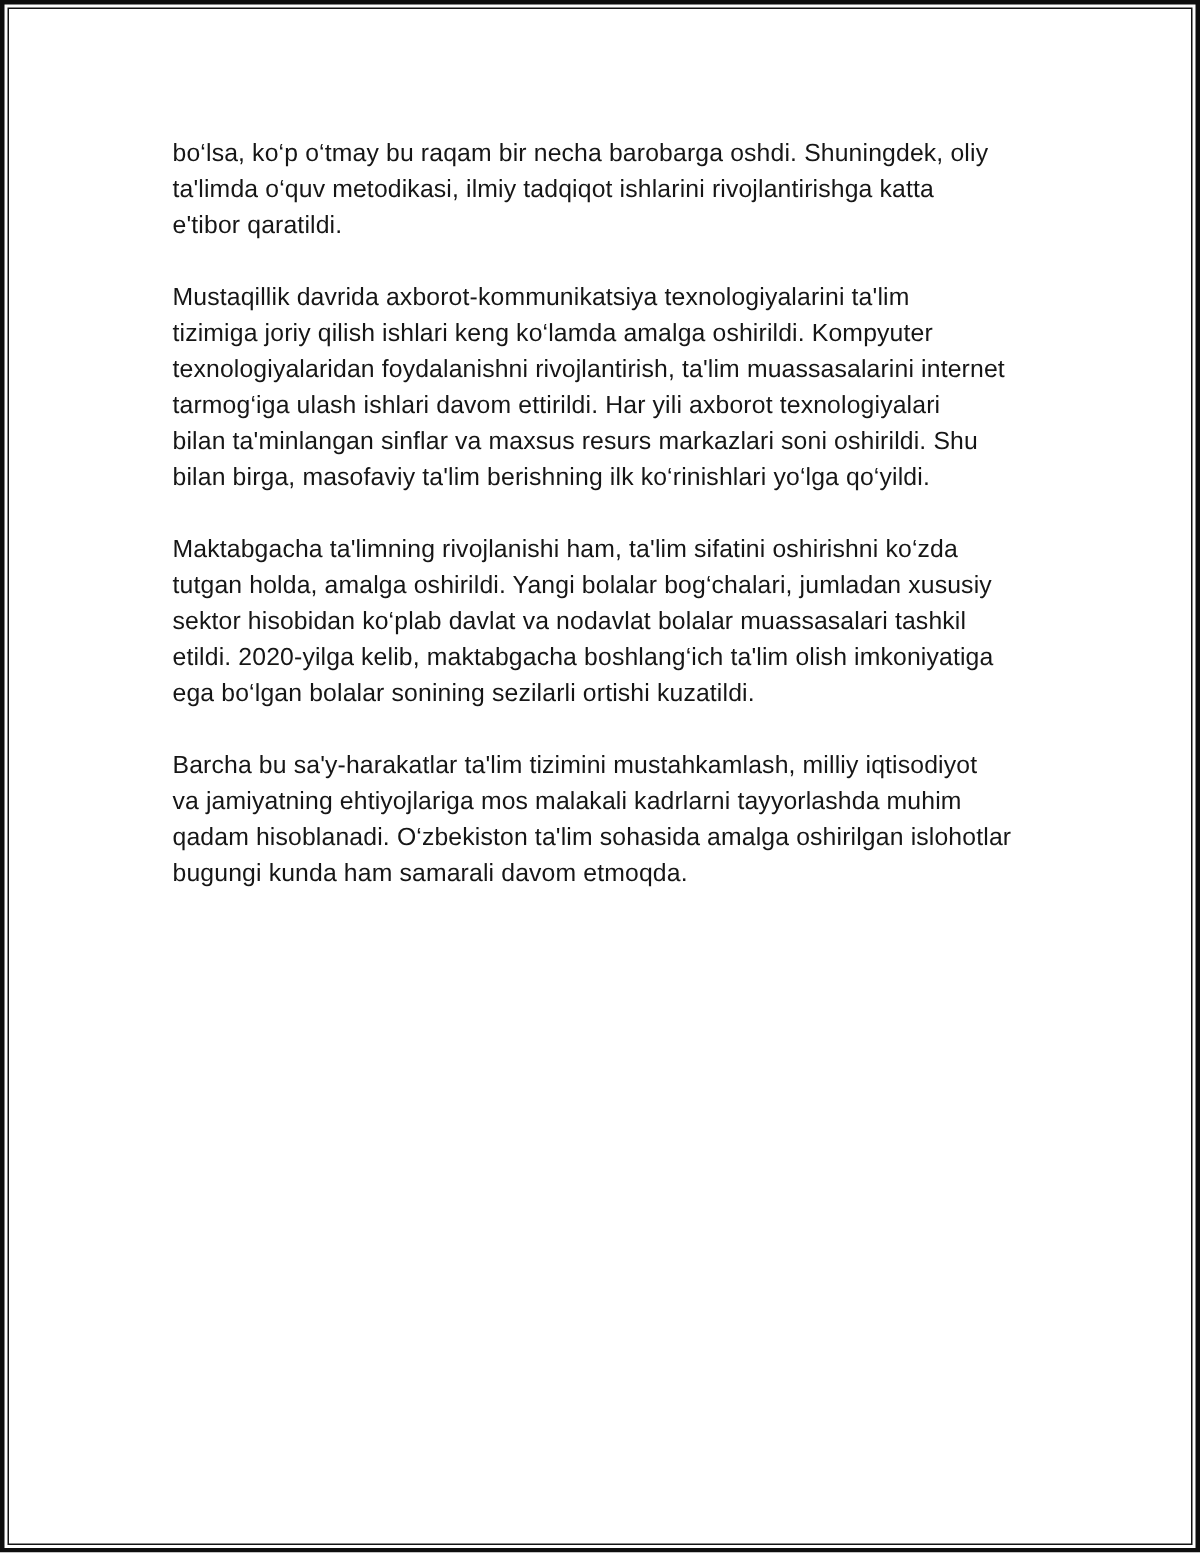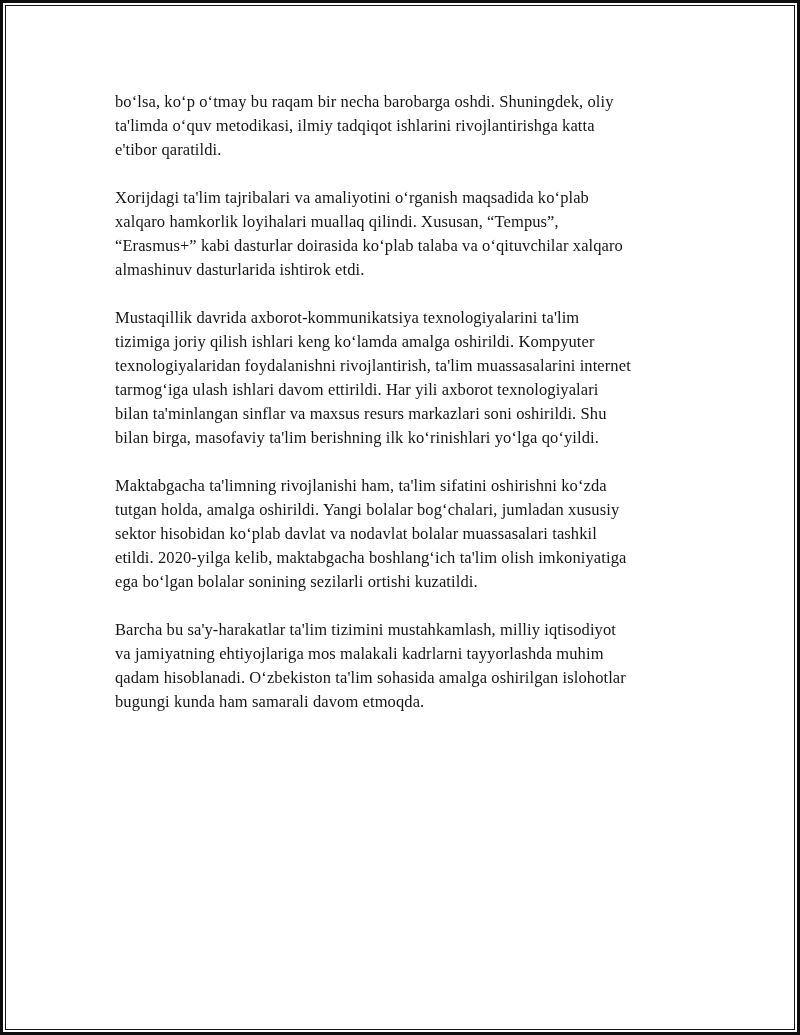--- a/index.html
+++ b/index.html
@@ -19,45 +19,41 @@
   .page-inner {
     box-sizing: border-box;
     width: 100%;
     height: 100%;
     border: 1px solid #141414;
     background: #ffffff;
     padding: 84px 90px 0 109px;
     overflow: hidden;
   }
   .doc-body {
-    font-family: Liberation Serif, serif;
+    font-family: Liberation Sans, sans-serif;
     font-size: 16.5px;
     line-height: 24px;
     color: #161616;
   }
   .doc-body p.para {
     margin: 0 0 24px 0;
     white-space: pre;      
     letter-spacing: 0.1px;
   }
 </style>
 </head>
 <body>
 
 <div class="page">
   <div class="page-inner">
     <div class="doc-body">
 
     <p class="para">bo‘lsa, ko‘p o‘tmay bu raqam bir necha barobarga oshdi. Shuningdek, oliy
 ta'limda o‘quv metodikasi, ilmiy tadqiqot ishlarini rivojlantirishga katta
 e'tibor qaratildi.</p>
-        <p class="para">Xorijdagi ta'lim tajribalari va amaliyotini o‘rganish maqsadida ko‘plab
-xalqaro hamkorlik loyihalari muallaq qilindi. Xususan, “Tempus”,
-“Erasmus+” kabi dasturlar doirasida ko‘plab talaba va o‘qituvchilar xalqaro
-almashinuv dasturlarida ishtirok etdi.</p>
         <p class="para">Mustaqillik davrida axborot-kommunikatsiya texnologiyalarini ta'lim
 tizimiga joriy qilish ishlari keng ko‘lamda amalga oshirildi. Kompyuter
 texnologiyalaridan foydalanishni rivojlantirish, ta'lim muassasalarini internet
 tarmog‘iga ulash ishlari davom ettirildi. Har yili axborot texnologiyalari
 bilan ta'minlangan sinflar va maxsus resurs markazlari soni oshirildi. Shu
 bilan birga, masofaviy ta'lim berishning ilk ko‘rinishlari yo‘lga qo‘yildi.</p>
         <p class="para">Maktabgacha ta'limning rivojlanishi ham, ta'lim sifatini oshirishni ko‘zda
 tutgan holda, amalga oshirildi. Yangi bolalar bog‘chalari, jumladan xususiy
 sektor hisobidan ko‘plab davlat va nodavlat bolalar muassasalari tashkil
 etildi. 2020-yilga kelib, maktabgacha boshlang‘ich ta'lim olish imkoniyatiga

